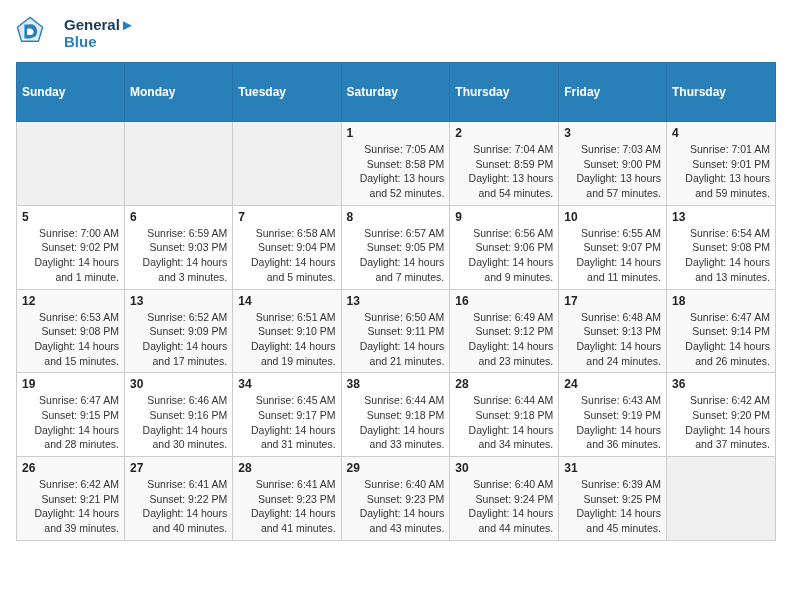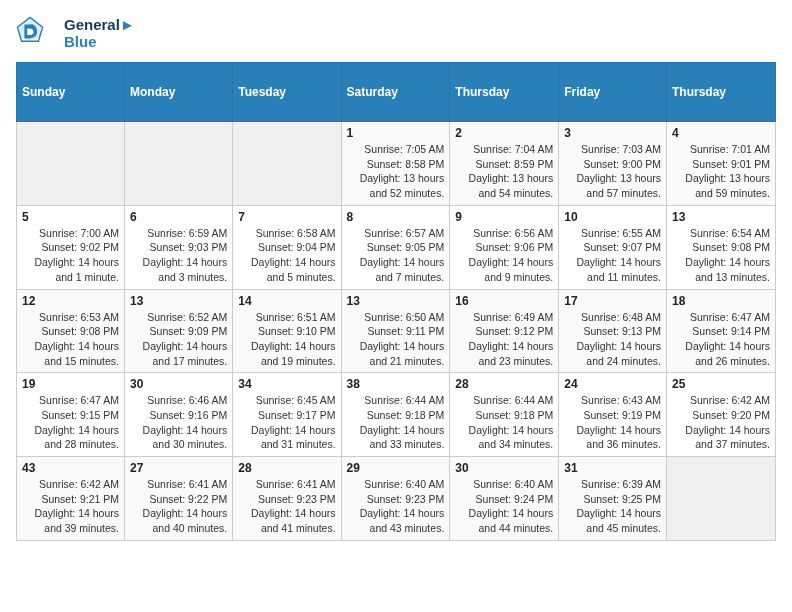--- a/index.html
+++ b/index.html
@@ -213,27 +213,27 @@
         </td>
         <td>
           <div class="day-num">28</div>
           <div class="day-detail">Sunrise: 6:44 AM<br>Sunset: 9:18 PM<br>Daylight: 14 hours and 34 minutes.</div>
         </td>
         <td>
           <div class="day-num">24</div>
           <div class="day-detail">Sunrise: 6:43 AM<br>Sunset: 9:19 PM<br>Daylight: 14 hours and 36 minutes.</div>
         </td>
         <td>
-          <div class="day-num">25</div>
+          <div class="day-num">36</div>
           <div class="day-detail">Sunrise: 6:42 AM<br>Sunset: 9:20 PM<br>Daylight: 14 hours and 37 minutes.</div>
         </td>
       </tr>
       <tr>
         <td>
-          <div class="day-num">43</div>
+          <div class="day-num">26</div>
           <div class="day-detail">Sunrise: 6:42 AM<br>Sunset: 9:21 PM<br>Daylight: 14 hours and 39 minutes.</div>
         </td>
         <td>
           <div class="day-num">27</div>
           <div class="day-detail">Sunrise: 6:41 AM<br>Sunset: 9:22 PM<br>Daylight: 14 hours and 40 minutes.</div>
         </td>
         <td>
           <div class="day-num">28</div>
           <div class="day-detail">Sunrise: 6:41 AM<br>Sunset: 9:23 PM<br>Daylight: 14 hours and 41 minutes.</div>
         </td>

